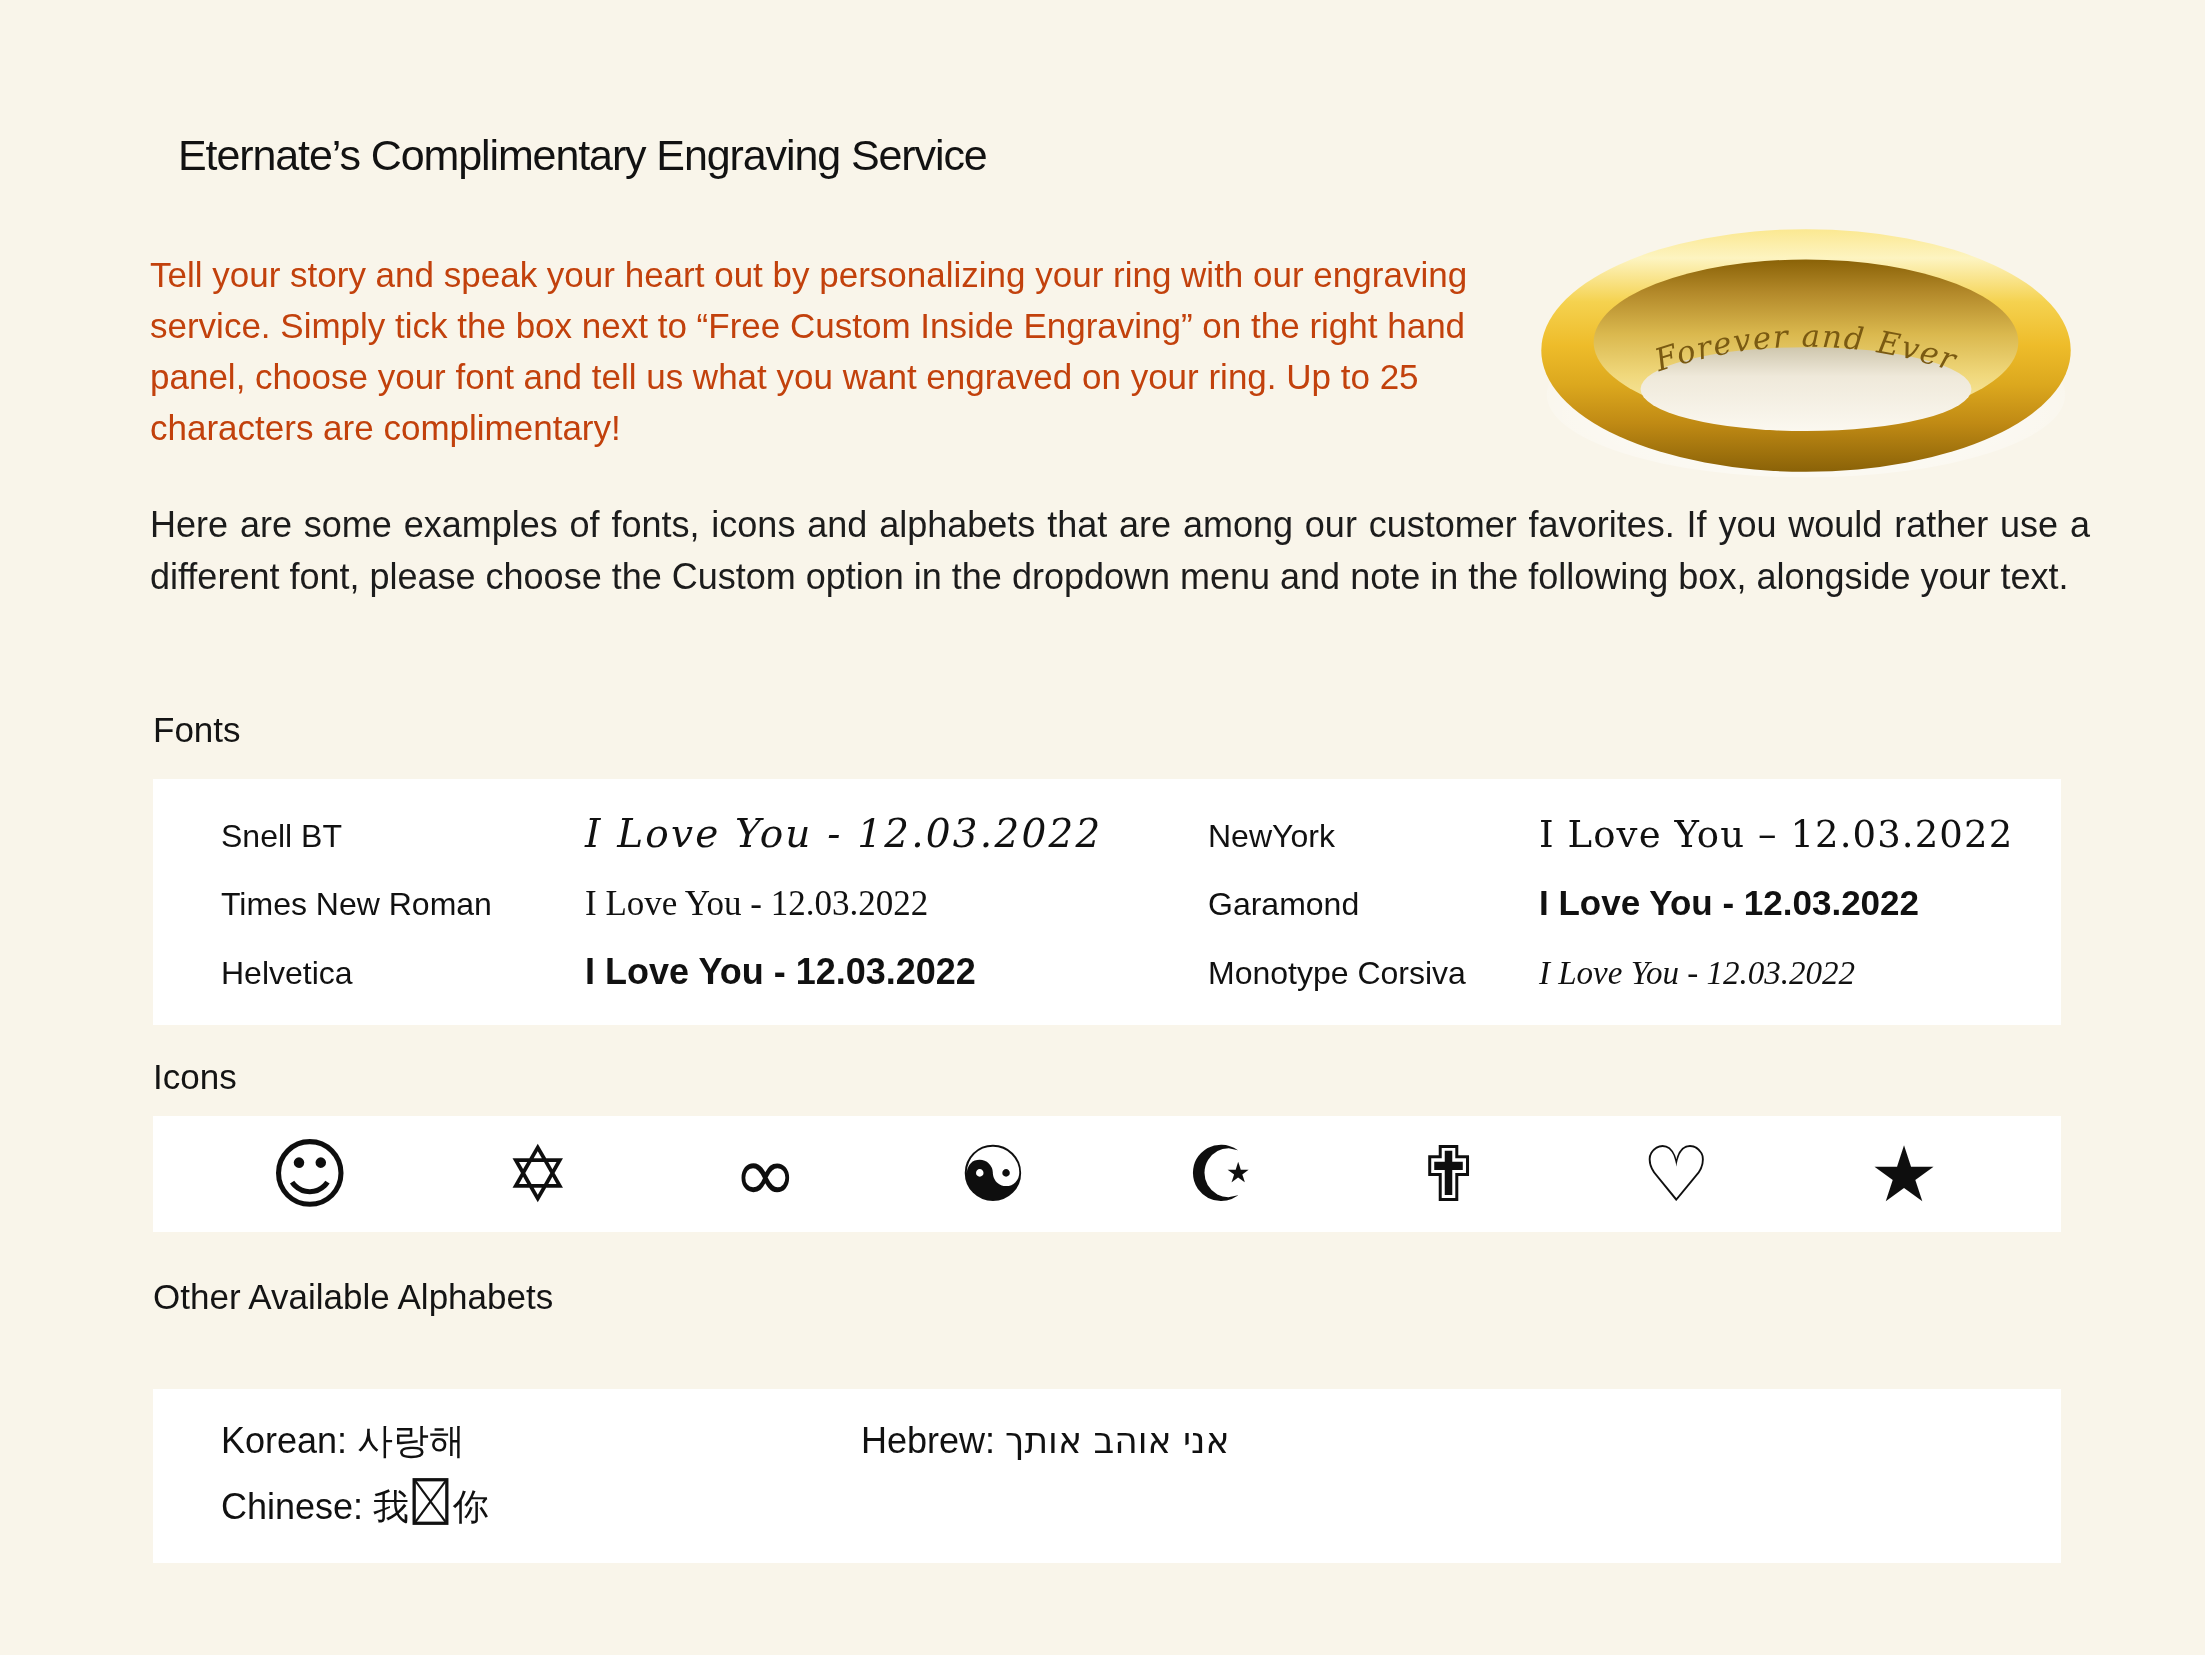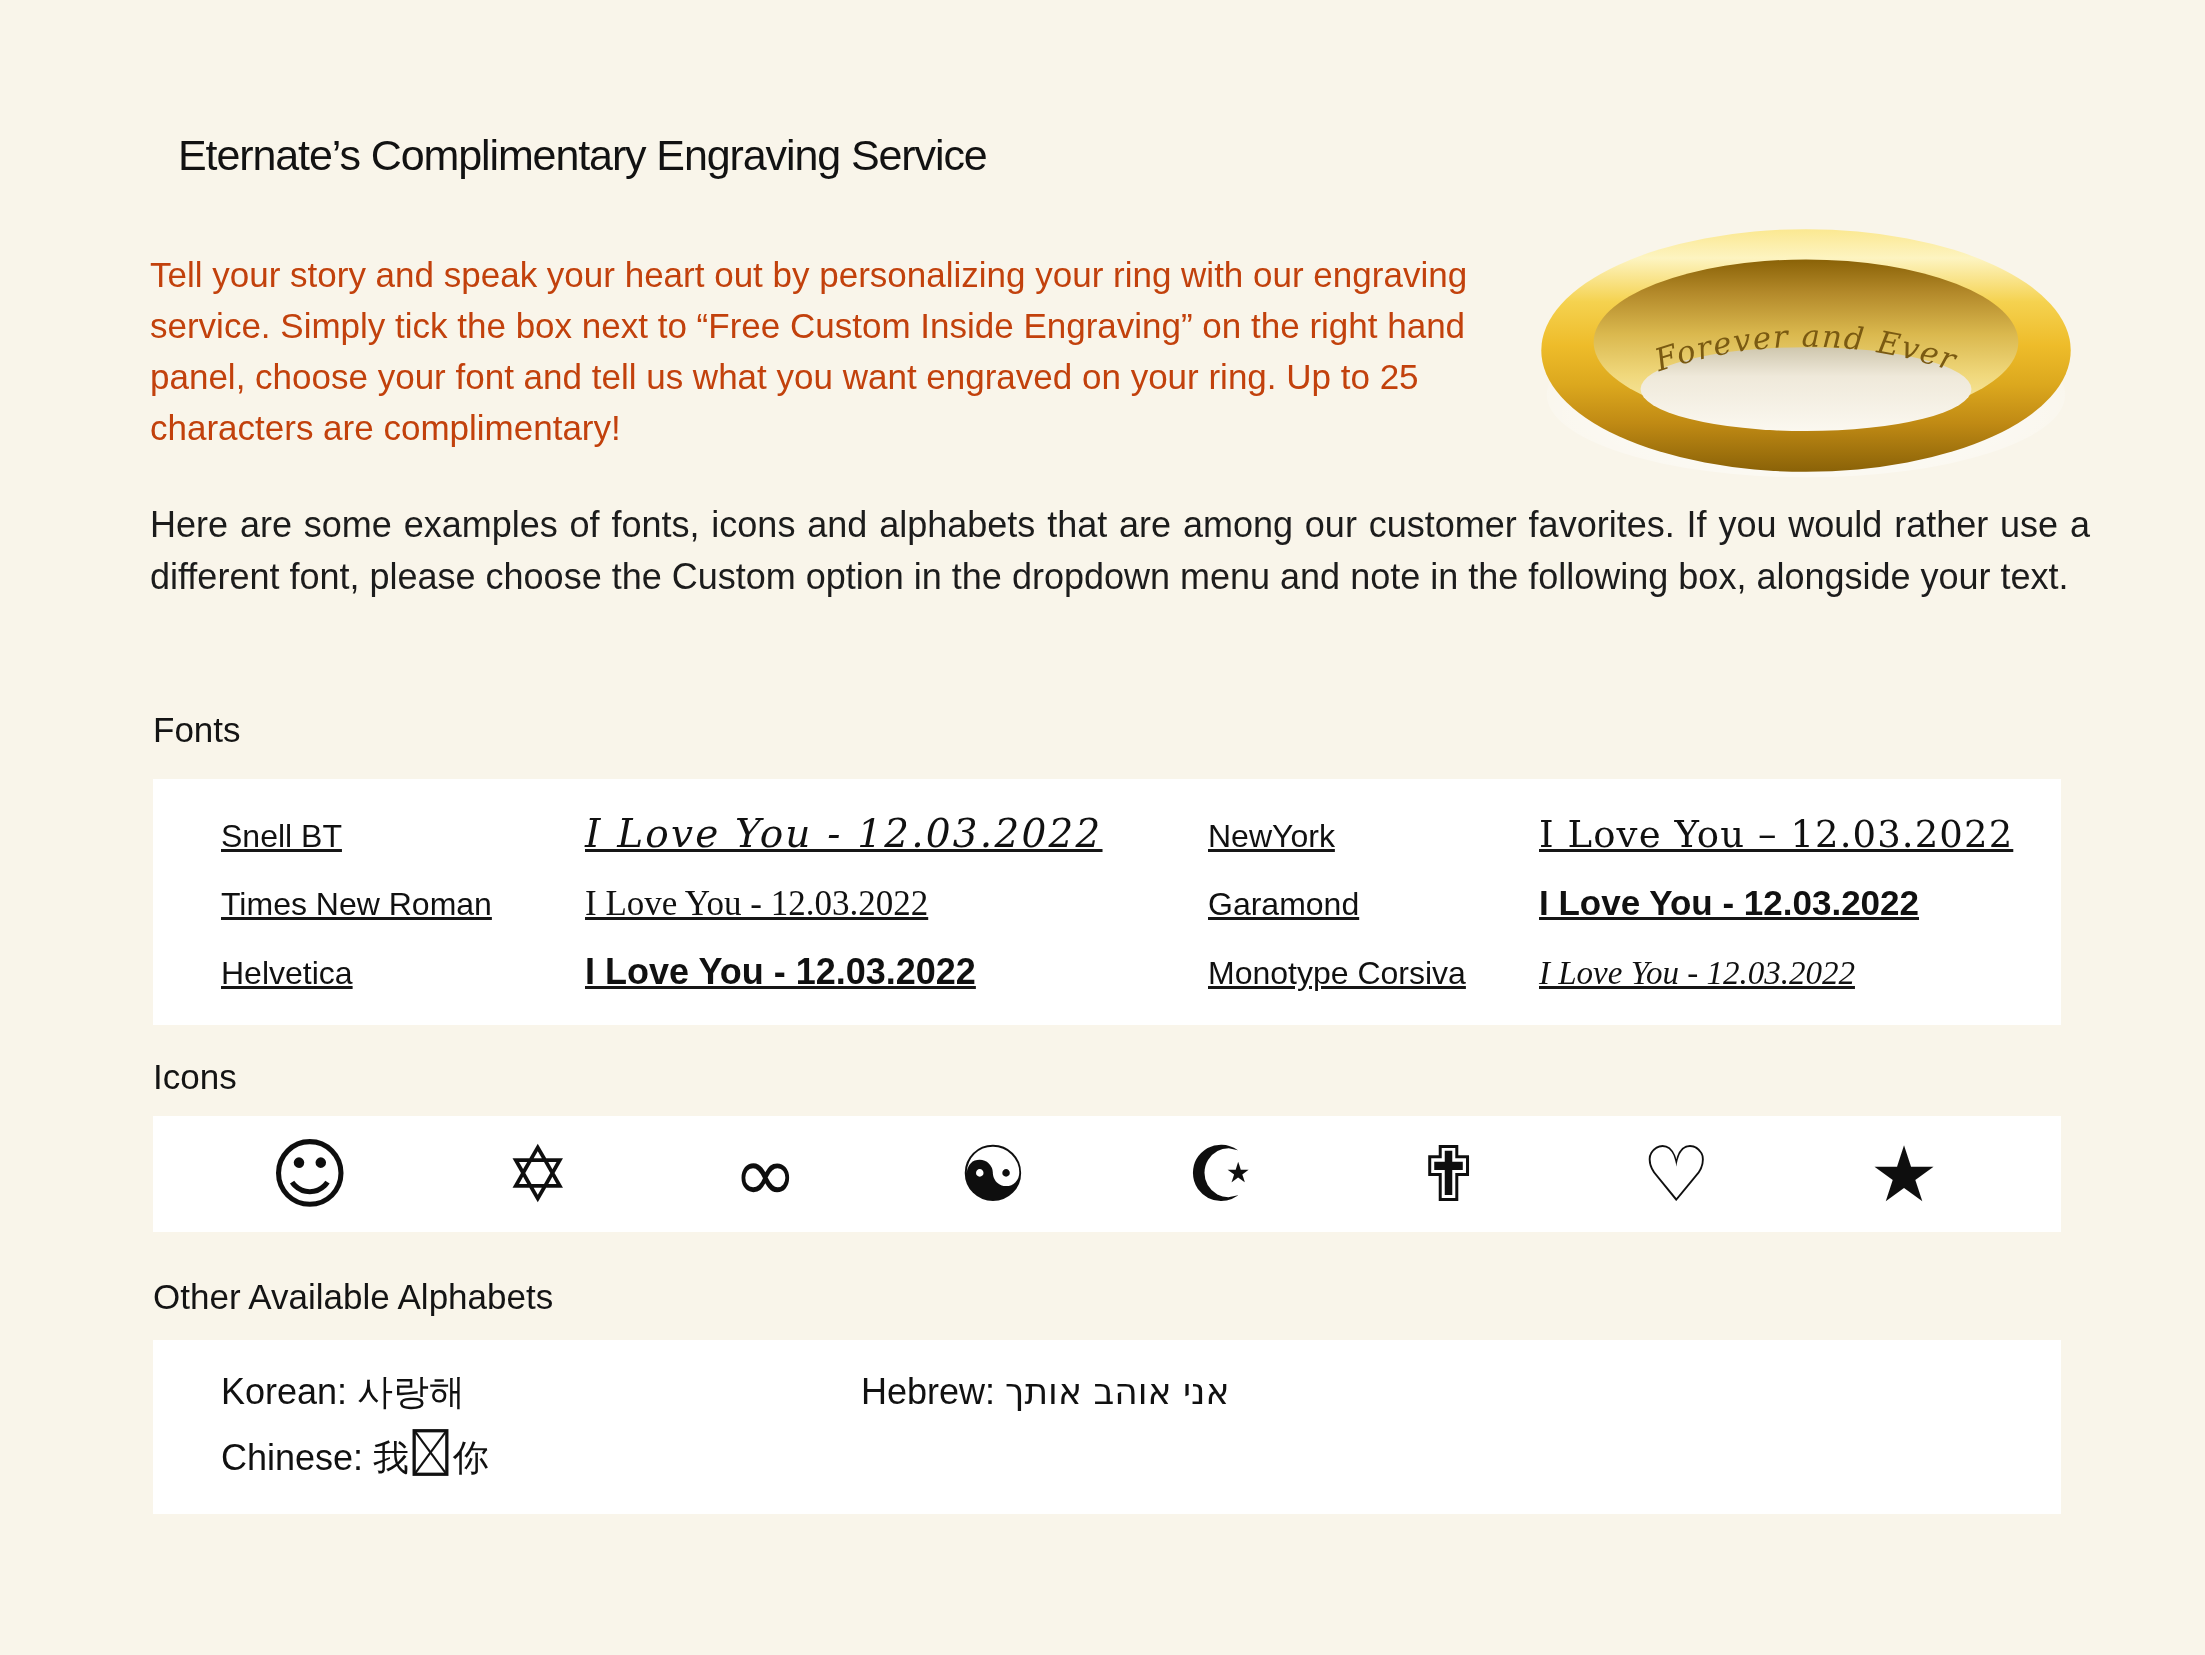--- a/index.html
+++ b/index.html
@@ -41,23 +41,23 @@
   }
   #fonts-label{top:710px;}
   #icons-label{top:1057px;}
   #alpha-label{top:1267px;margin-top:10px;}
 
   
   .panel{
     left:153px;width:1908px;
     background:#ffffff;
   }
-  #fonts-panel{top:779px;height:246px;display:flex;flex-direction:column;justify-content:space-evenly;padding:5.5px 0;box-sizing:border-box;text-decoration:underline;}
+  #fonts-panel{top:779px;height:246px;display:flex;flex-direction:column;justify-content:space-evenly;padding:5.5px 0;box-sizing:border-box;}
   #icons-panel{top:1116px;height:116px;display:flex;align-items:center;justify-content:space-between;padding:0 113px;box-sizing:border-box;}
-  #alpha-panel{top:1340px;height:174px;display:flex;flex-direction:column;justify-content:space-evenly;padding:17px 0;box-sizing:border-box;}
+  #alpha-panel{top:1389px;height:174px;display:flex;flex-direction:column;justify-content:space-evenly;padding:17px 0;box-sizing:border-box;}
 
   
   .font-row{
     display:grid;
     grid-template-columns:364px 623px 331px 1fr;
     align-items:baseline;
     padding-left:68px;
   }
   .fname{font-size:32px;color:#111;}
   .fsample{color:#111;}

